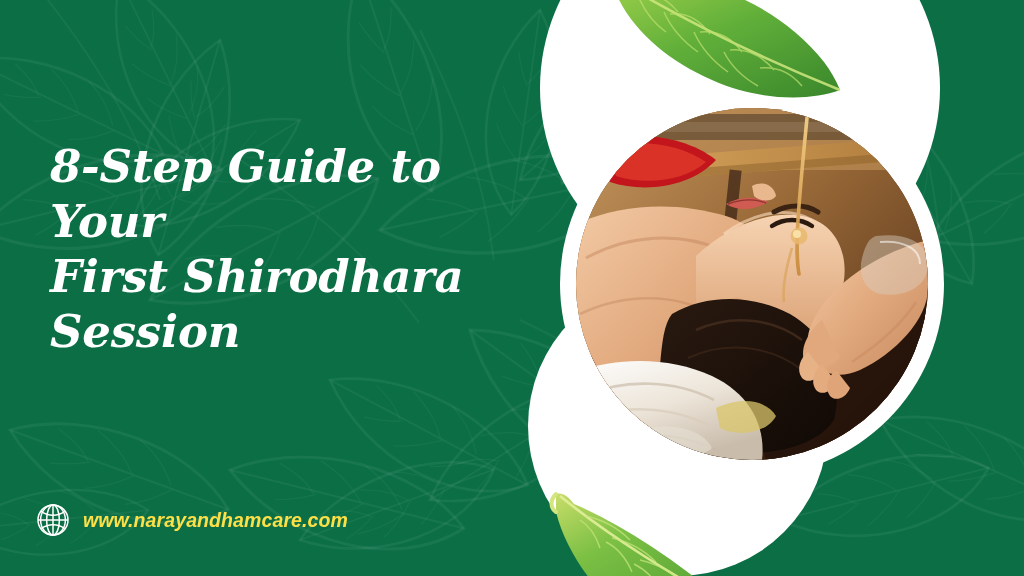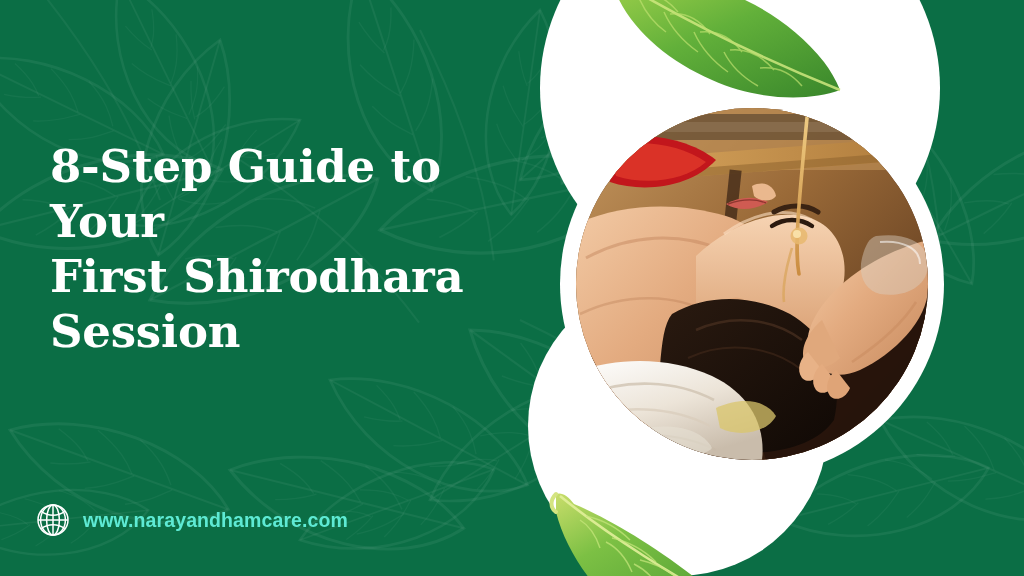--- a/index.html
+++ b/index.html
@@ -4,20 +4,21 @@
 <style>
   html,body{margin:0;padding:0;}
   body{
     width:1024px;height:576px;overflow:hidden;
     font-family:"Liberation Sans",sans-serif;
     background:#0b6e45;
   }
   #banner{
     position:relative;width:1024px;height:576px;overflow:hidden;
     background:#0b6e45;
+    font-style:italic;
   }
   
   #leaf-watermark{
     position:absolute;inset:0;
     opacity:.40;
     pointer-events:none;
   }
   #leaf-watermark svg{display:block;width:100%;height:100%;}
 
   
@@ -77,21 +78,21 @@
   }
 
   
   #site-footer{
     position:absolute;left:36px;top:503px;
     display:flex;align-items:center;gap:13px;
   }
   #globe-icon{width:34px;height:34px;flex:0 0 34px;}
   #globe-icon svg{display:block;width:34px;height:34px;}
   #site-url{
-    color:#5eead4;
+    color:#fde047;
     font-family:"Liberation Sans",sans-serif;
     font-weight:700;
     font-size:19.5px;
     letter-spacing:.1px;
     white-space:nowrap;
   }
 </style>
 </head>
 <body>
 

